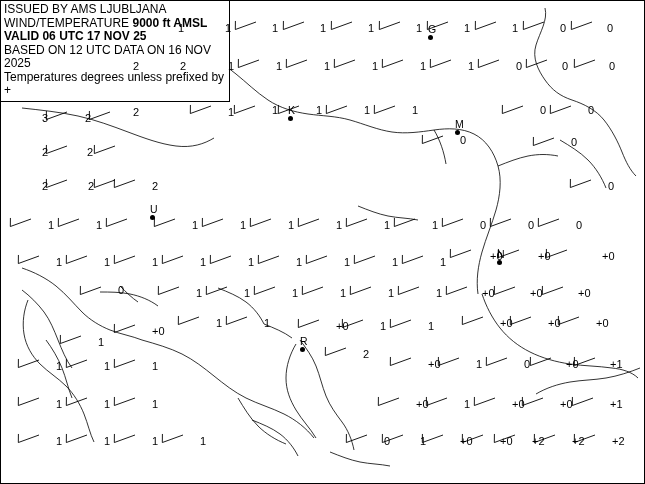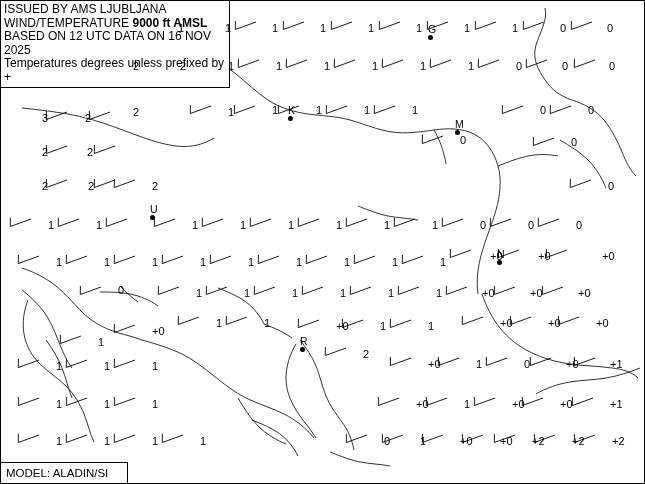--- a/index.html
+++ b/index.html
@@ -567,25 +567,25 @@
       </g>
   </svg>
 
   <div class="frame"></div>
 
   <div class="header-box">
     <div>ISSUED BY AMS LJUBLJANA</div>
     <div>
       <span>WIND/TEMPERATURE </span><span class="bold">9000 ft AMSL</span>
     </div>
+    <div class="bold">VALID 06 UTC 17 NOV 25</div>
     <div>BASED ON 12 UTC DATA ON 16 NOV 2025</div>
     <div>Temperatures degrees unless prefixed by +</div>
   </div>
 
-  <div class="model-box">MODEL: ALADIN/SI</div>
 
   <div id="labels-layer">
       <div class="num" style="left: 178px; top: 23px;">1</div>
       <div class="num" style="left: 225px; top: 23px;">1</div>
       <div class="num" style="left: 272px; top: 23px;">1</div>
       <div class="num" style="left: 320px; top: 23px;">1</div>
       <div class="num" style="left: 368px; top: 23px;">1</div>
       <div class="num" style="left: 416px; top: 23px;">1</div>
       <div class="num" style="left: 464px; top: 23px;">1</div>
       <div class="num" style="left: 512px; top: 23px;">1</div>

